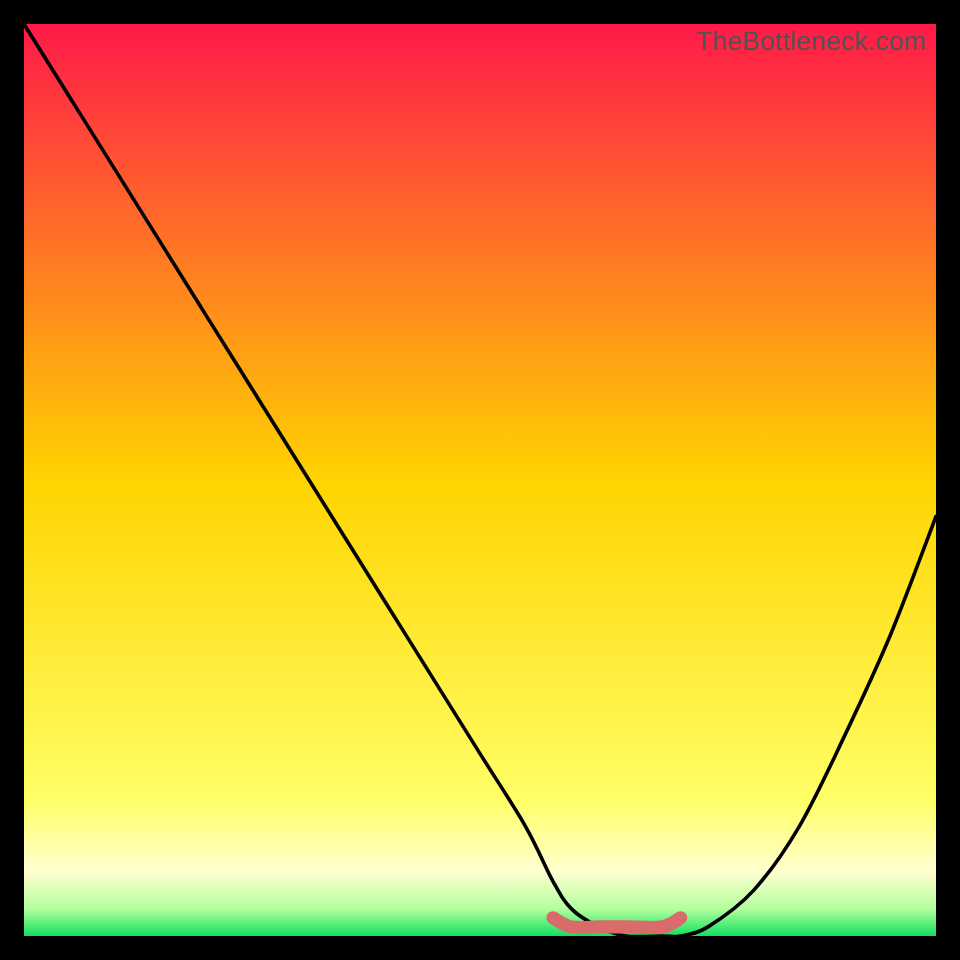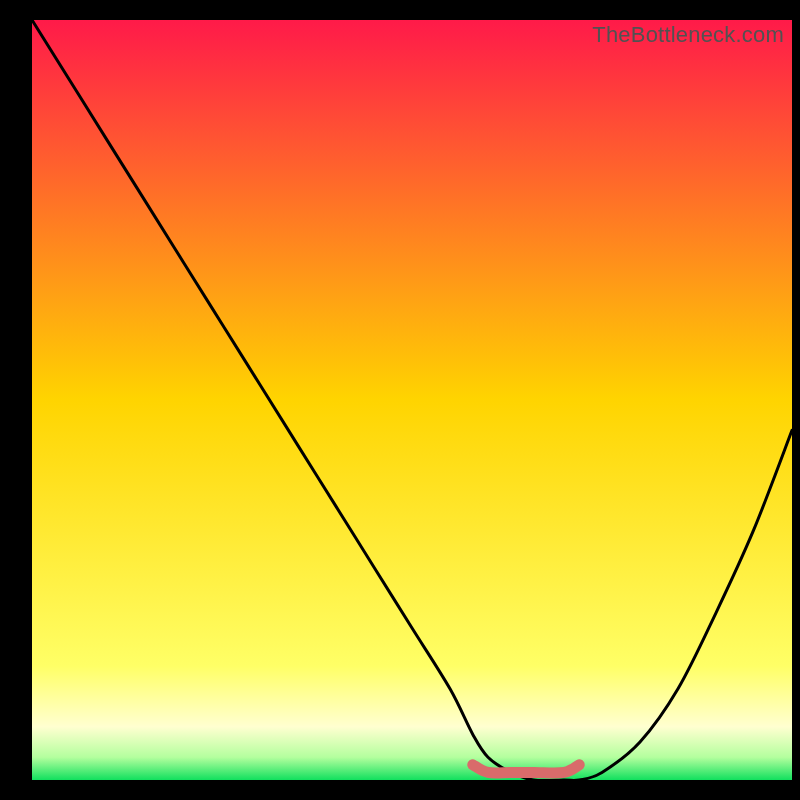--- a/index.html
+++ b/index.html
@@ -10,21 +10,20 @@
     background: #000;
     overflow: hidden;
   }
   .frame {
     position: absolute;
     left: 20px;
     top: 20px;
     width: 760px;
     height: 760px;
     background: #f0abfc;
-    margin-left: 12px;
   }
   .plot-area {
     position: absolute;
     left: 0;
     top: 0;
     width: 760px;
     height: 760px;
   }
   .watermark {
     position: absolute;

